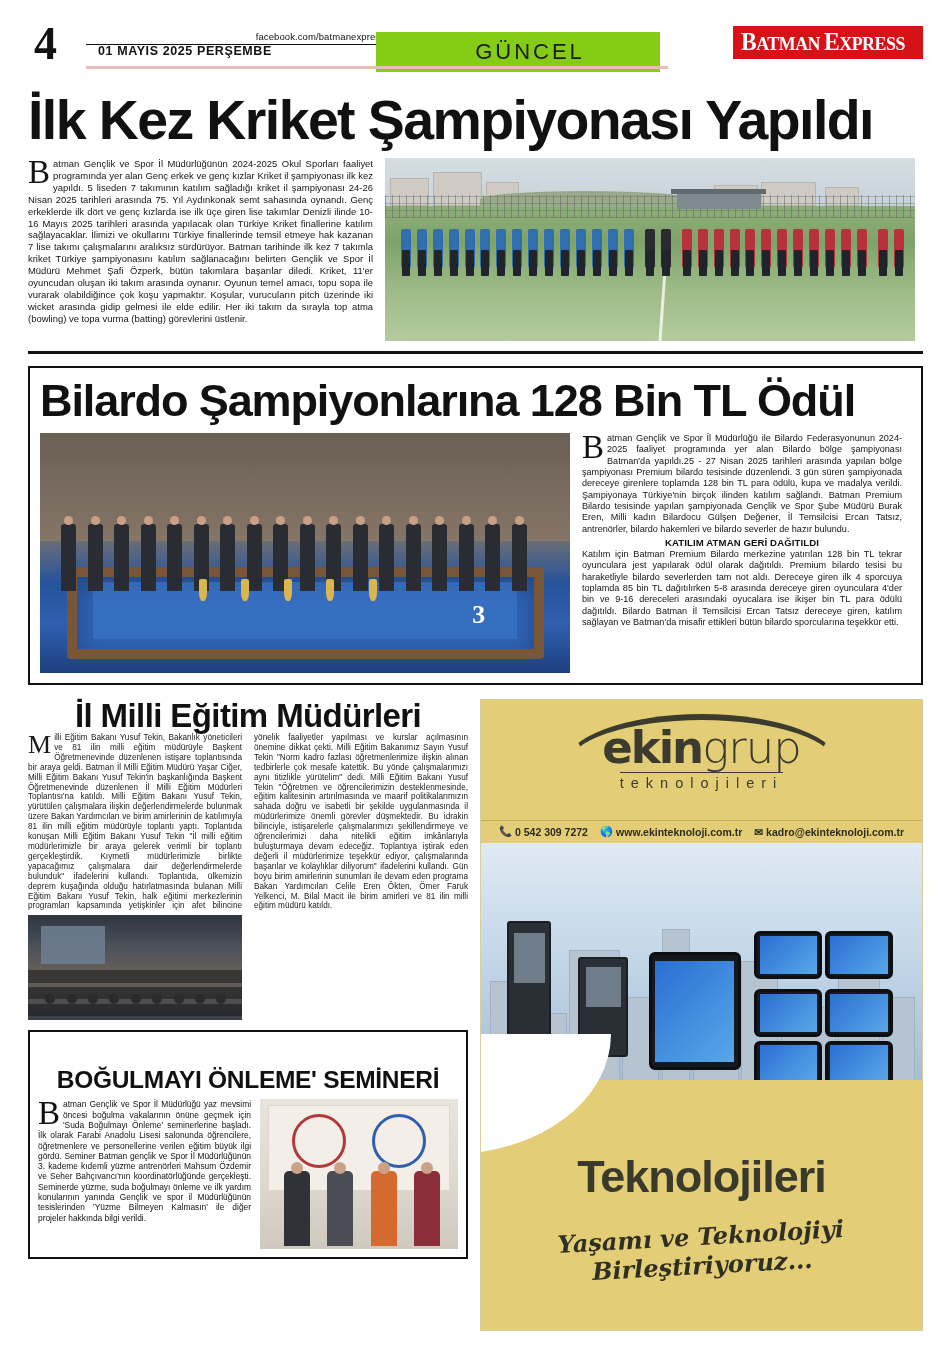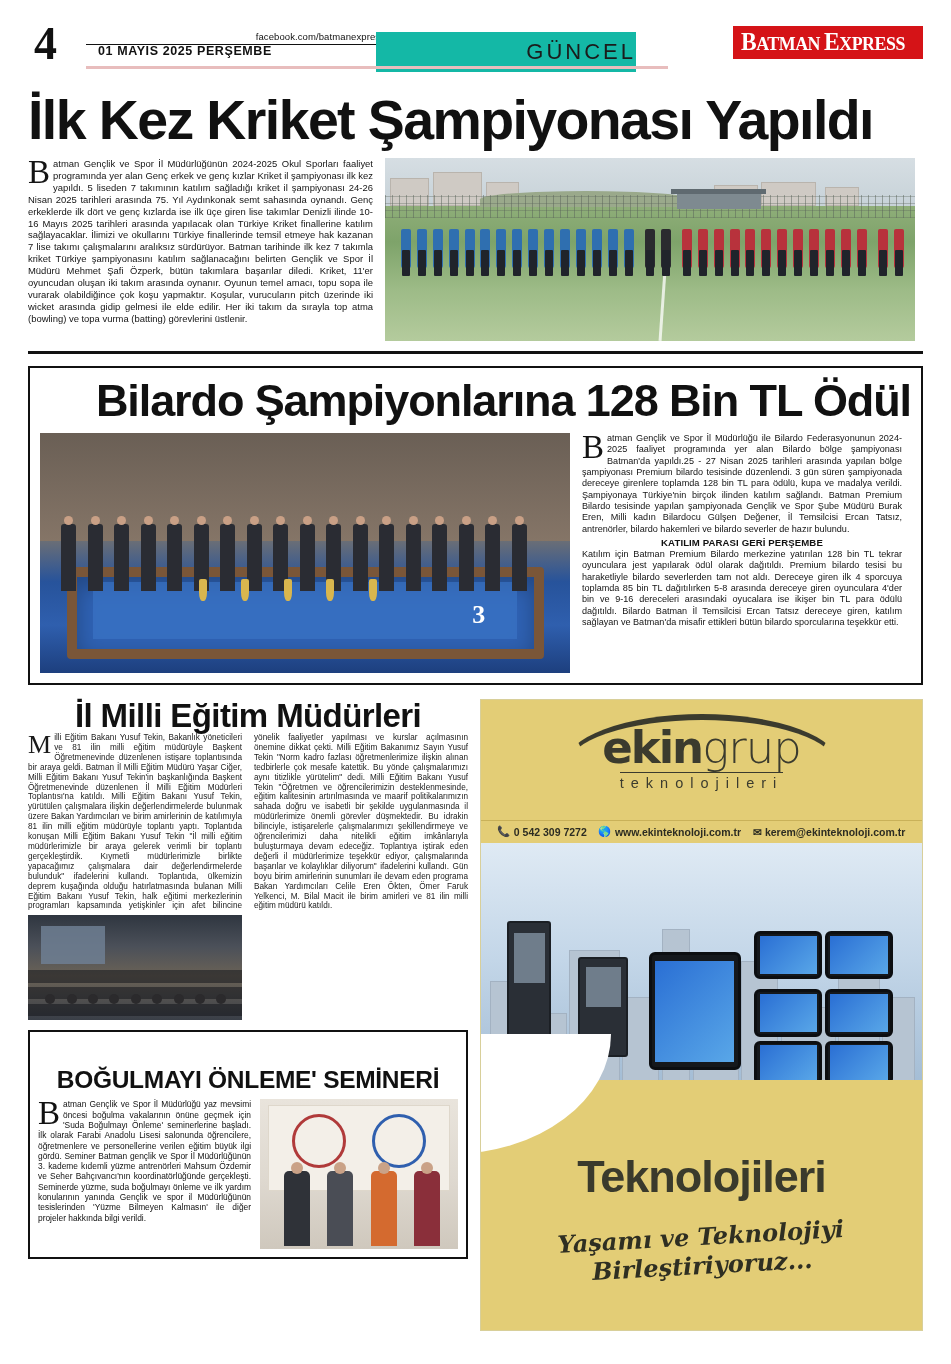--- a/index.html
+++ b/index.html
@@ -32,22 +32,22 @@
     font-family:"Liberation Sans", sans-serif;
   }
   .date-text{
     position:absolute;left:62px;top:26px;
     font-size:12.5px;letter-spacing:.6px;font-weight:600;
     font-family:"Liberation Sans", sans-serif;
     margin-left:8px;
   }
   .section-tab{
     position:absolute;left:348px;top:14px;width:260px;height:40px;
-    background:#14b8a6;
-    display:flex;align-items:center;justify-content:flex-end;
+    background:#84cc16;
+    display:flex;align-items:center;justify-content:center;padding-left:24px;
   }
   .section-tab span{
     font-size:22px;letter-spacing:3px;color:#1b1b1b;font-weight:400;
   }
   .brand{
     position:absolute;right:0px;top:8px;
     background:#d51317;
     padding:4px 8px 5px 8px;
     height:33px;box-sizing:border-box;
     display:flex;align-items:center;
@@ -97,21 +97,21 @@
     font-family:"Liberation Serif", serif;
   }
 
   .hr-thick{border:none;border-top:3px solid #111;margin:10px 0 0 0;}
 
   
   .art2{border:2.5px solid #111;margin-top:12px;padding:8px 10px 10px 10px;}
   h2.head2{
     margin:2px 0 10px 0;
     font-size:45px;line-height:45px;font-weight:bold;
-    letter-spacing:-1.1px;text-align:right;
+    letter-spacing:-1.1px;text-align:left;
     white-space:nowrap;
   }
   .art2-body{display:flex;gap:12px;align-items:flex-start;}
   .art2-body .photo{width:530px;height:240px;}
   .art2-body .col-text{width:320px;}
   .subhead{
     font-size:9.6px;font-weight:bold;text-align:center;
     margin:2px 0 1px 0;letter-spacing:.1px;
   }
 
@@ -372,21 +372,21 @@
           <div class="per" style="left:89%"></div>
         <div class="trophy" style="left:30%"></div>
           <div class="trophy" style="left:38%"></div>
         <div class="trophy" style="left:46%"></div>
           <div class="trophy" style="left:54%"></div>
         <div class="trophy" style="left:62%"></div>
         <div class="num">3</div>
       </div>
       <div class="col-text">
         <div class="body-text"><span class="dropcap">B</span><span>atman Gençlik ve Spor İl Müdürlüğü ile Bilardo Federasyonunun 2024-2025 faaliyet programında yer alan Bilardo bölge şampiyonası Batman'da yapıldı.25 - 27 Nisan 2025 tarihleri arasında yapılan bölge şampiyonası Premium bilardo tesisinde düzenlendi. 3 gün süren şampiyonada dereceye girenlere toplamda 128 bin TL para ödülü, kupa ve madalya verildi. Şampiyonaya Türkiye'nin birçok ilinden katılım sağlandı. Batman Premium Bilardo tesisinde yapılan şampiyonada Gençlik ve Spor Şube Müdürü Burak Eren, Milli kadın Bilardocu Gülşen Değener, İl Temsilcisi Ercan Tatsız, antrenörler, bilardo hakemleri ve bilardo severler de hazır bulundu.</span></div>
-        <div class="subhead">KATILIM PARASI GERİ PERŞEMBE</div>
+        <div class="subhead">KATILIM ATMAN GERİ DAĞITILDI</div>
         <div class="body-text">Katılım için Batman Premium Bilardo merkezine yatırılan 128 bin TL tekrar oyunculara jest yapılarak ödül olarak dağıtıldı. Premium bilardo tesisi bu haraketliyle bilardo severlerden tam not aldı. Dereceye giren ilk 4 sporcuya toplamda 85 bin TL dağıtılırken 5-8 arasında dereceye giren oyunculara 4'der bin ve 9-16 dereceleri arasındaki oyucalara ise ikişer bin TL para ödülü dağıtıldı. Bilardo Batman İl Temsilcisi Ercan Tatsız dereceye giren, katılım sağlayan ve Batman'da misafir ettikleri bütün bilardo sporcularına teşekkür etti.</div>
       </div>
     </div>
   </div>
 
   <div class="lower">
 
     <div class="lower-left">
       <h2 class="head3">
         <span>İl Milli Eğitim Müdürleri</span><br>
@@ -445,21 +445,21 @@
           <div class="item">
             <span>📞</span>
             <span>0 542 309 7272</span>
           </div>
           <div class="item">
             <span>🌎</span>
             <span>www.ekinteknoloji.com.tr</span>
           </div>
           <div class="item">
             <span>✉</span>
-            <span>kerem@ekinteknoloji.com.tr</span>
+            <span>kadro@ekinteknoloji.com.tr</span>
           </div>
         </div>
 
         <div class="ad-photo ph techad">
           <div class="skyline" style="left:2%;width:9%;height:46%"></div>
           <div class="skyline" style="left:12%;width:7%;height:34%"></div>
           <div class="skyline" style="left:20%;width:11%;height:58%"></div>
           <div class="skyline" style="left:32%;width:8%;height:40%"></div>
           <div class="skyline" style="left:41%;width:6%;height:66%"></div>
           <div class="skyline" style="left:48%;width:10%;height:44%"></div>

